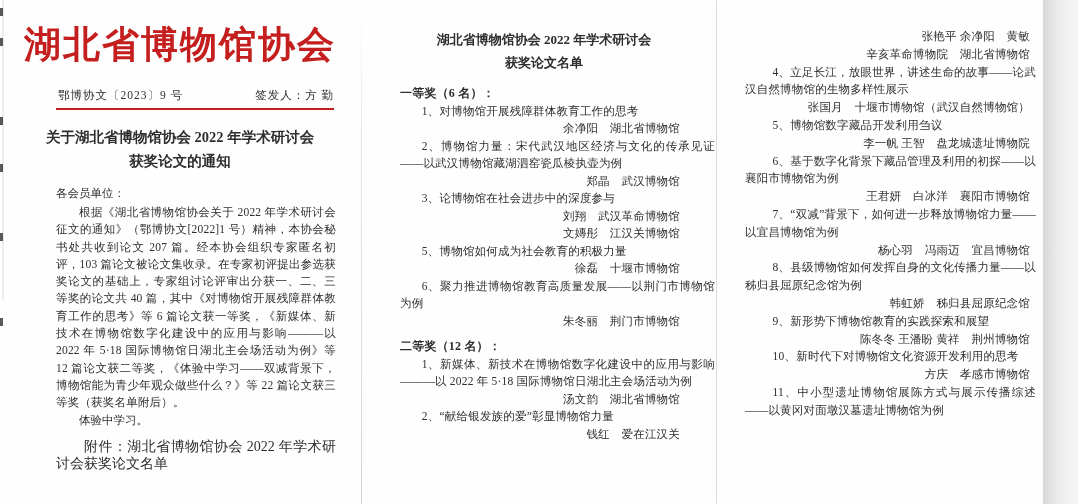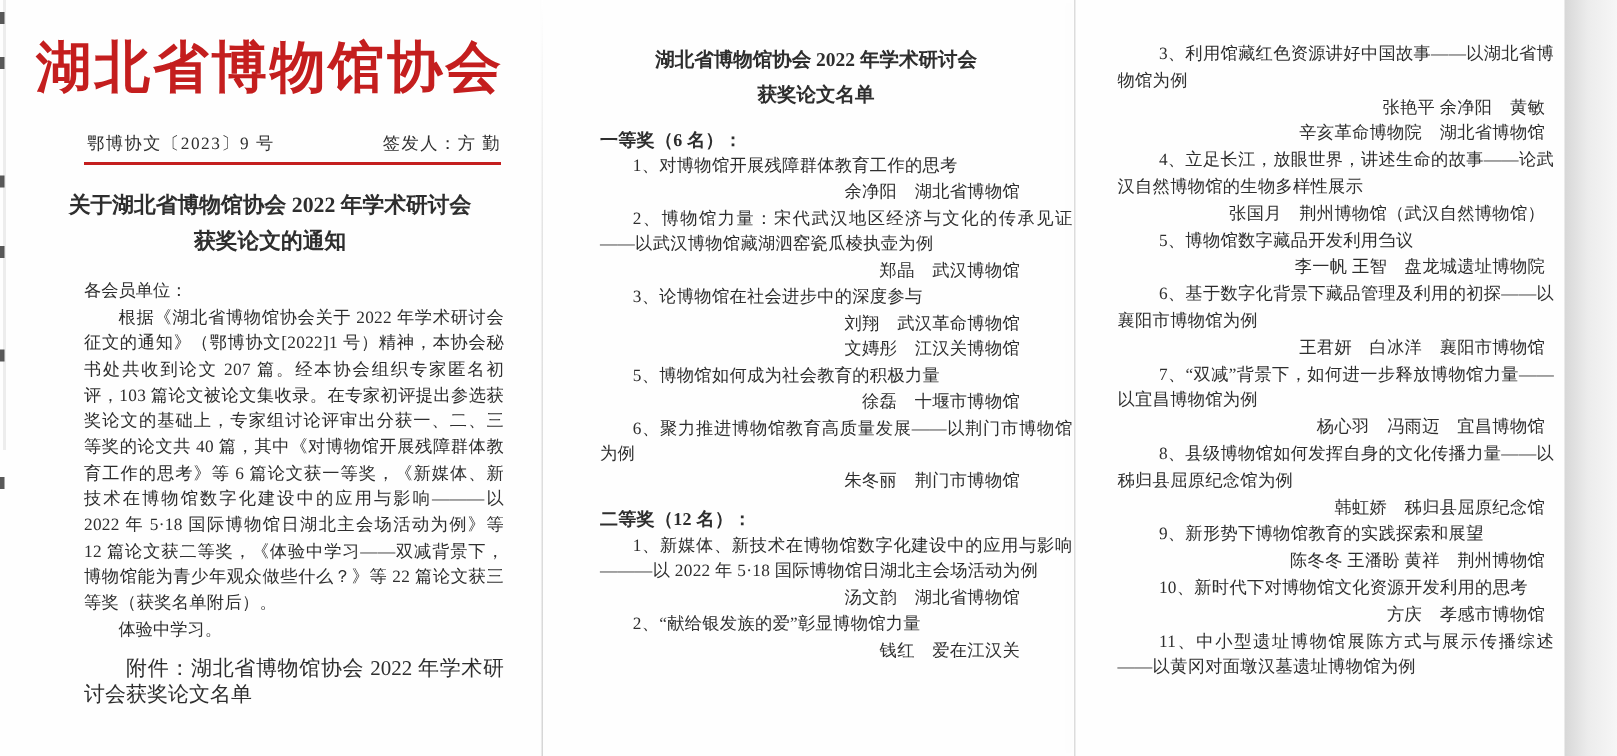--- a/index.html
+++ b/index.html
@@ -97,25 +97,24 @@
         <div class="award-heading">二等奖（12 名）：</div>
         <p class="item-title">1、新媒体、新技术在博物馆数字化建设中的应用与影响———以 2022 年 5·18 国际博物馆日湖北主会场活动为例</p>
         <div class="winner">汤文韵　湖北省博物馆</div>
         <p class="item-title">2、“献给银发族的爱”彰显博物馆力量</p>
         <div class="winner">钱红　爱在江汉关</div>
       </div>
   </div>
 
   <div class="sheet" id="sheet-right">
     <div class="col" id="col-right">
-        <p class="item-title">3、利用馆藏红色资源讲好中国故事——以湖北省博物馆为例</p>
         <div class="winner">张艳平 余净阳　黄敏</div>
         <div class="winner">辛亥革命博物院　湖北省博物馆</div>
         <p class="item-title">4、立足长江，放眼世界，讲述生命的故事——论武汉自然博物馆的生物多样性展示</p>
-        <div class="winner">张国月　荆州博物馆（武汉自然博物馆）</div>
+        <div class="winner">张国月　十堰市博物馆（武汉自然博物馆）</div>
         <p class="item-title">5、博物馆数字藏品开发利用刍议</p>
         <div class="winner">李一帆 王智　盘龙城遗址博物院</div>
         <p class="item-title">6、基于数字化背景下藏品管理及利用的初探——以襄阳市博物馆为例</p>
         <div class="winner">王君妍　白冰洋　襄阳市博物馆</div>
         <p class="item-title">7、“双减”背景下，如何进一步释放博物馆力量——以宜昌博物馆为例</p>
         <div class="winner">杨心羽　冯雨迈　宜昌博物馆</div>
         <p class="item-title">8、县级博物馆如何发挥自身的文化传播力量——以秭归县屈原纪念馆为例</p>
         <div class="winner">韩虹娇　秭归县屈原纪念馆</div>
         <p class="item-title">9、新形势下博物馆教育的实践探索和展望</p>
         <div class="winner">陈冬冬 王潘盼 黄祥　荆州博物馆</div>

